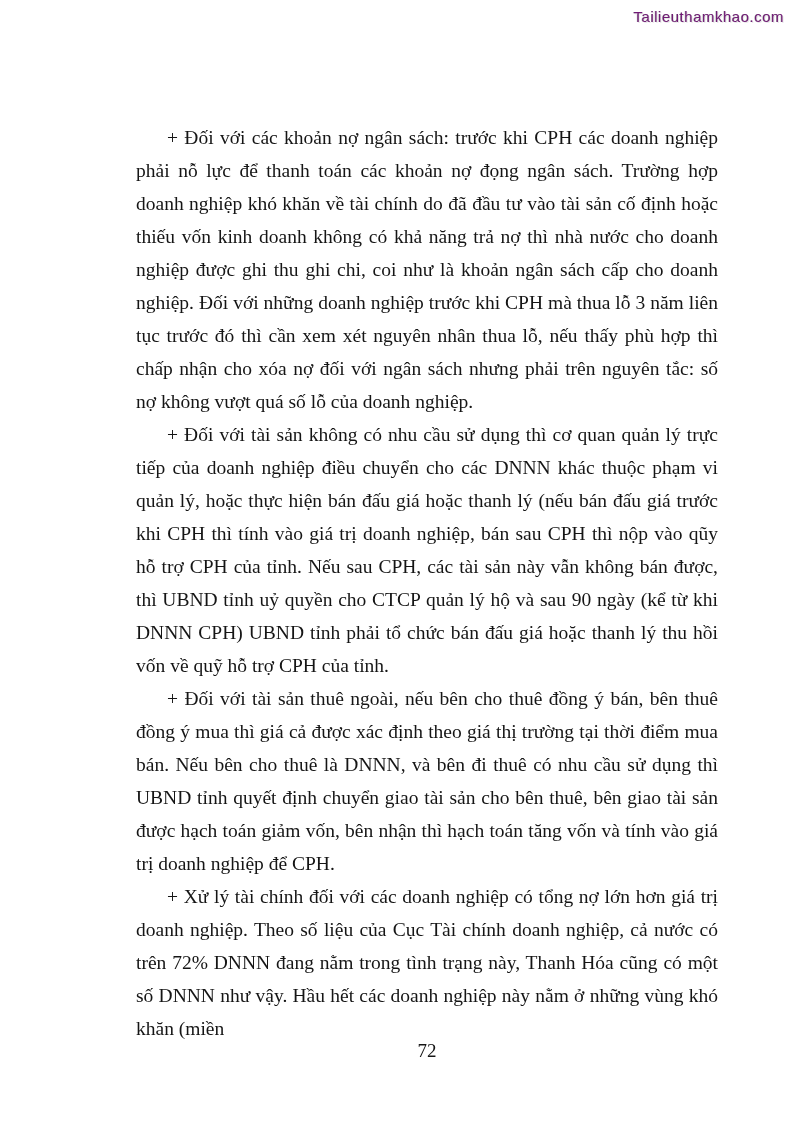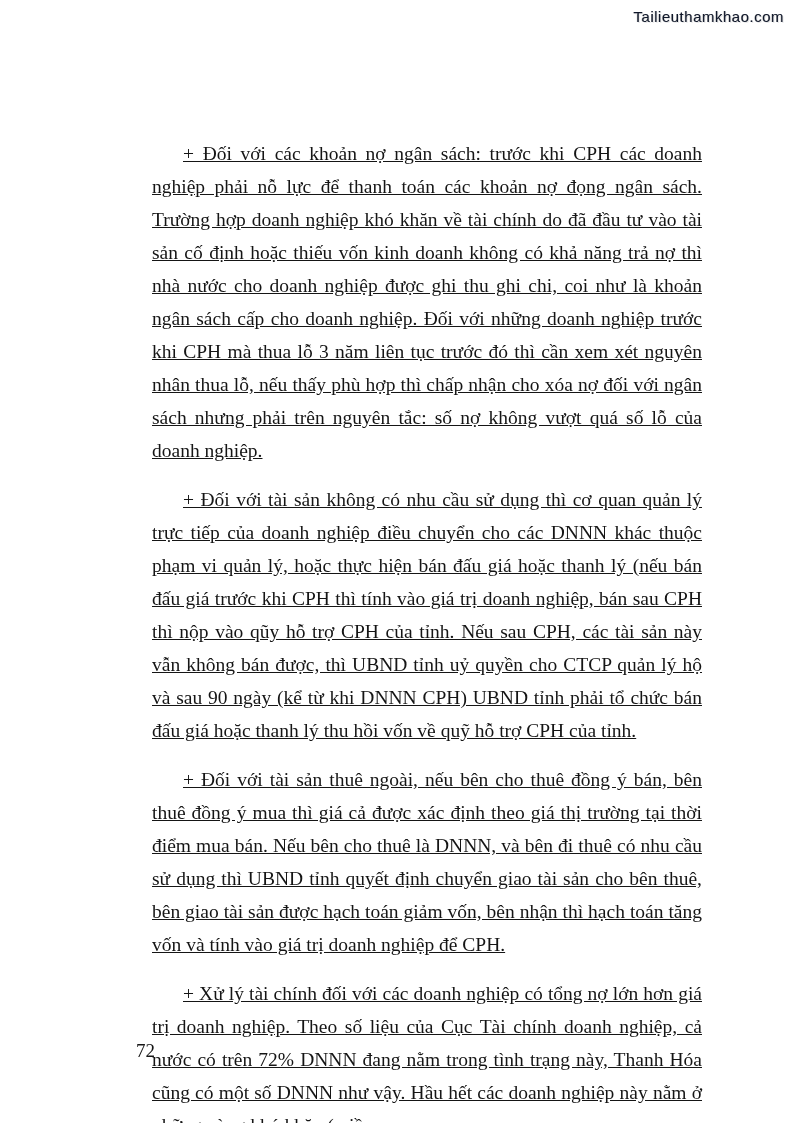--- a/index.html
+++ b/index.html
@@ -17,44 +17,44 @@
     font-family: "Liberation Serif", "DejaVu Serif", serif;
     color: #151515;
   }
   .watermark {
     position: absolute;
     top: 8px;
     right: 10px;
     font-family: "Liberation Sans", "DejaVu Sans", sans-serif;
     font-size: 15px;
     letter-spacing: 0.5px;
-    color: #0f172a;
+    color: #701a75;
     text-shadow: 1px 1px 0 #e9e9e9, -0.5px -0.5px 0 #a8a8a8;
     user-select: none;
   }
   .content {
     position: absolute;
     top: 121px;
     left: 136px;
     width: 582px;
     font-size: 19.5px;
     line-height: 33px;
     text-align: justify;
   }
   .content p {
-    margin: 16px;
+    margin: 0;
     padding: 0;
     text-indent: 31px;
-    text-decoration: underline;
   }
   .page-number {
     position: absolute;
     top: 1039px;
     left: 136px;
     width: 582px;
+    text-align: center;
     font-size: 19px;
     line-height: 24px;
   }
 </style>
 </head>
 <body>
 
 <div class="page">
 
   <div class="watermark">Tailieuthamkhao.com</div>

